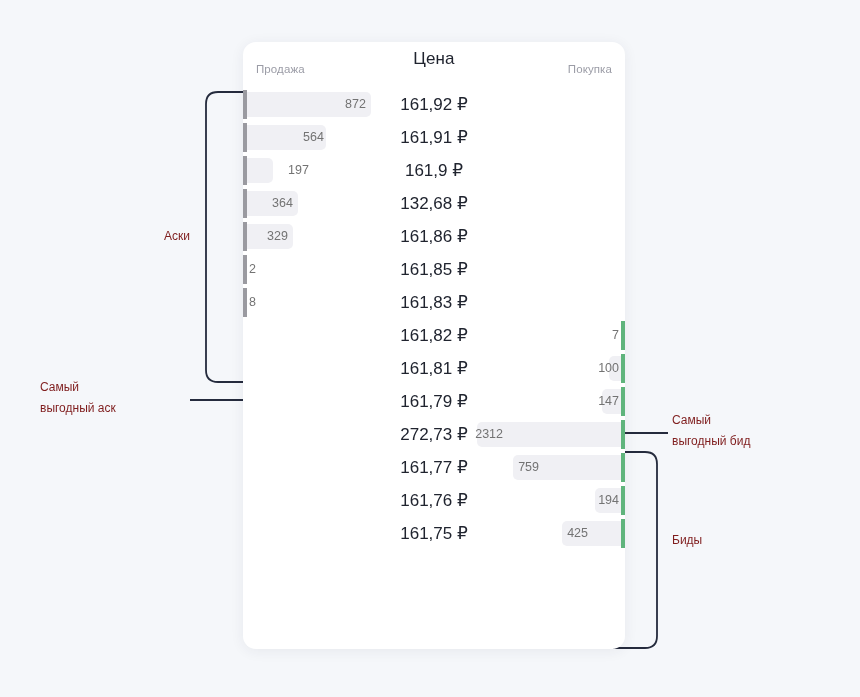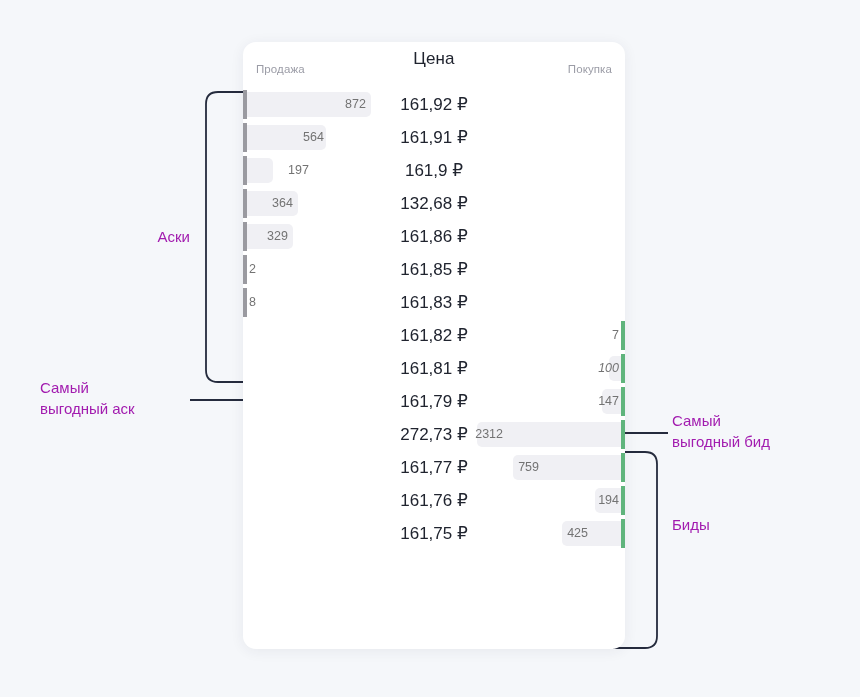--- a/index.html
+++ b/index.html
@@ -86,28 +86,28 @@
     line-height: 33px;
     text-align: center;
     font-size: 17px;
     color: #20242f;
     white-space: nowrap;
   }
 
   
   .annot-label {
     position: absolute;
-    font-size: 15px;
-    color: #a21caf;
+    font-size: 12px;
+    color: #7f1d1d;
     line-height: 21px;
     white-space: pre-line;
   }
   #label-asks      { left: 90px;  top: 226px; width: 100px; text-align: right; }
   #label-best-ask  { left: 40px;  top: 377px; width: 150px; text-align: left; }
-  #label-bids      { left: 672px; top: 514px; }
+  #label-bids      { left: 672px; top: 530px; }
   #label-best-bid  { left: 672px; top: 410px; }
 
   #annot-svg {
     position: absolute;
     left: 0; top: 0;
     width: 860px; height: 697px;
     pointer-events: none;
   }
 </style>
 </head>
@@ -188,21 +188,21 @@
     </div>
   <div id="bids-list">
       <div class="ob-row">
         <div class="edge-bar bid"></div>
         <div class="qty bid" style="right: 6px;">7</div>
         <div class="price">161,82 ₽</div>
       </div>
       <div class="ob-row">
         <div class="depth-bar bid" style="width: 14px;"></div>
         <div class="edge-bar bid"></div>
-        <div class="qty bid" style="right: 6px; font-style: italic;">100</div>
+        <div class="qty bid" style="right: 6px;">100</div>
         <div class="price">161,81 ₽</div>
       </div>
       <div class="ob-row">
         <div class="depth-bar bid" style="width: 21px;"></div>
         <div class="edge-bar bid"></div>
         <div class="qty bid" style="right: 6px;">147</div>
         <div class="price">161,79 ₽</div>
       </div>
       <div class="ob-row">
         <div class="depth-bar bid" style="width: 146px;"></div>

